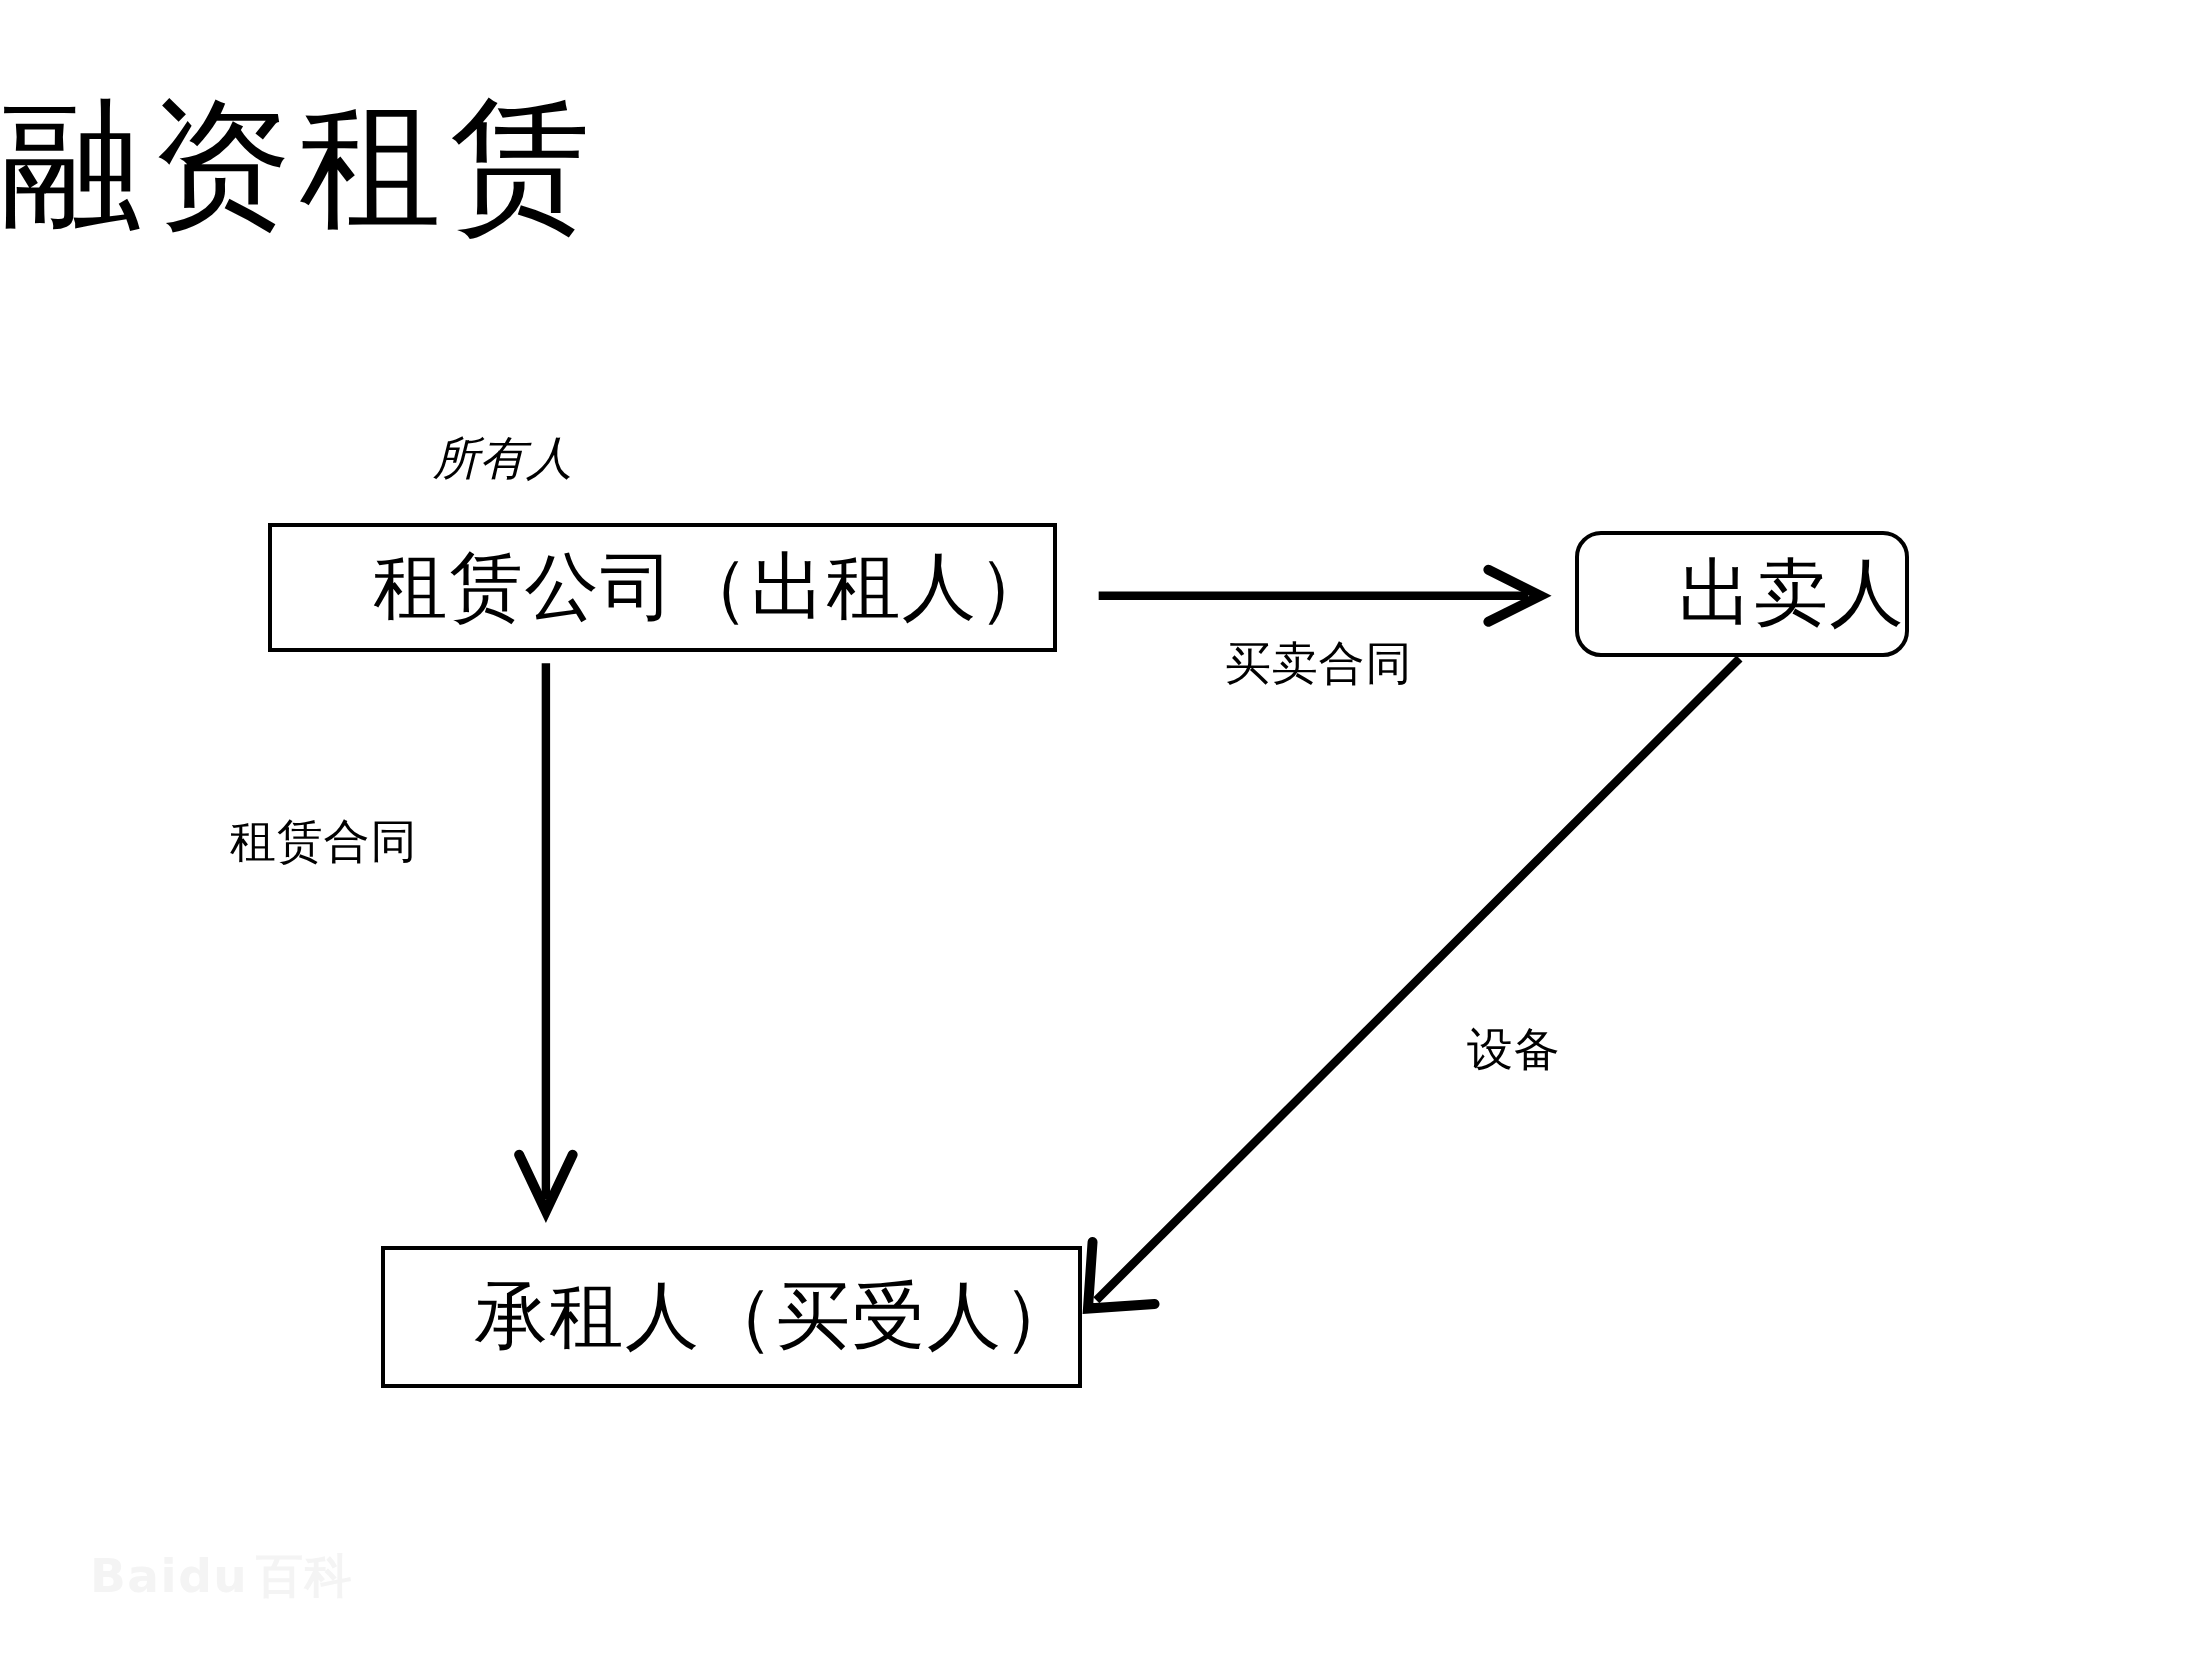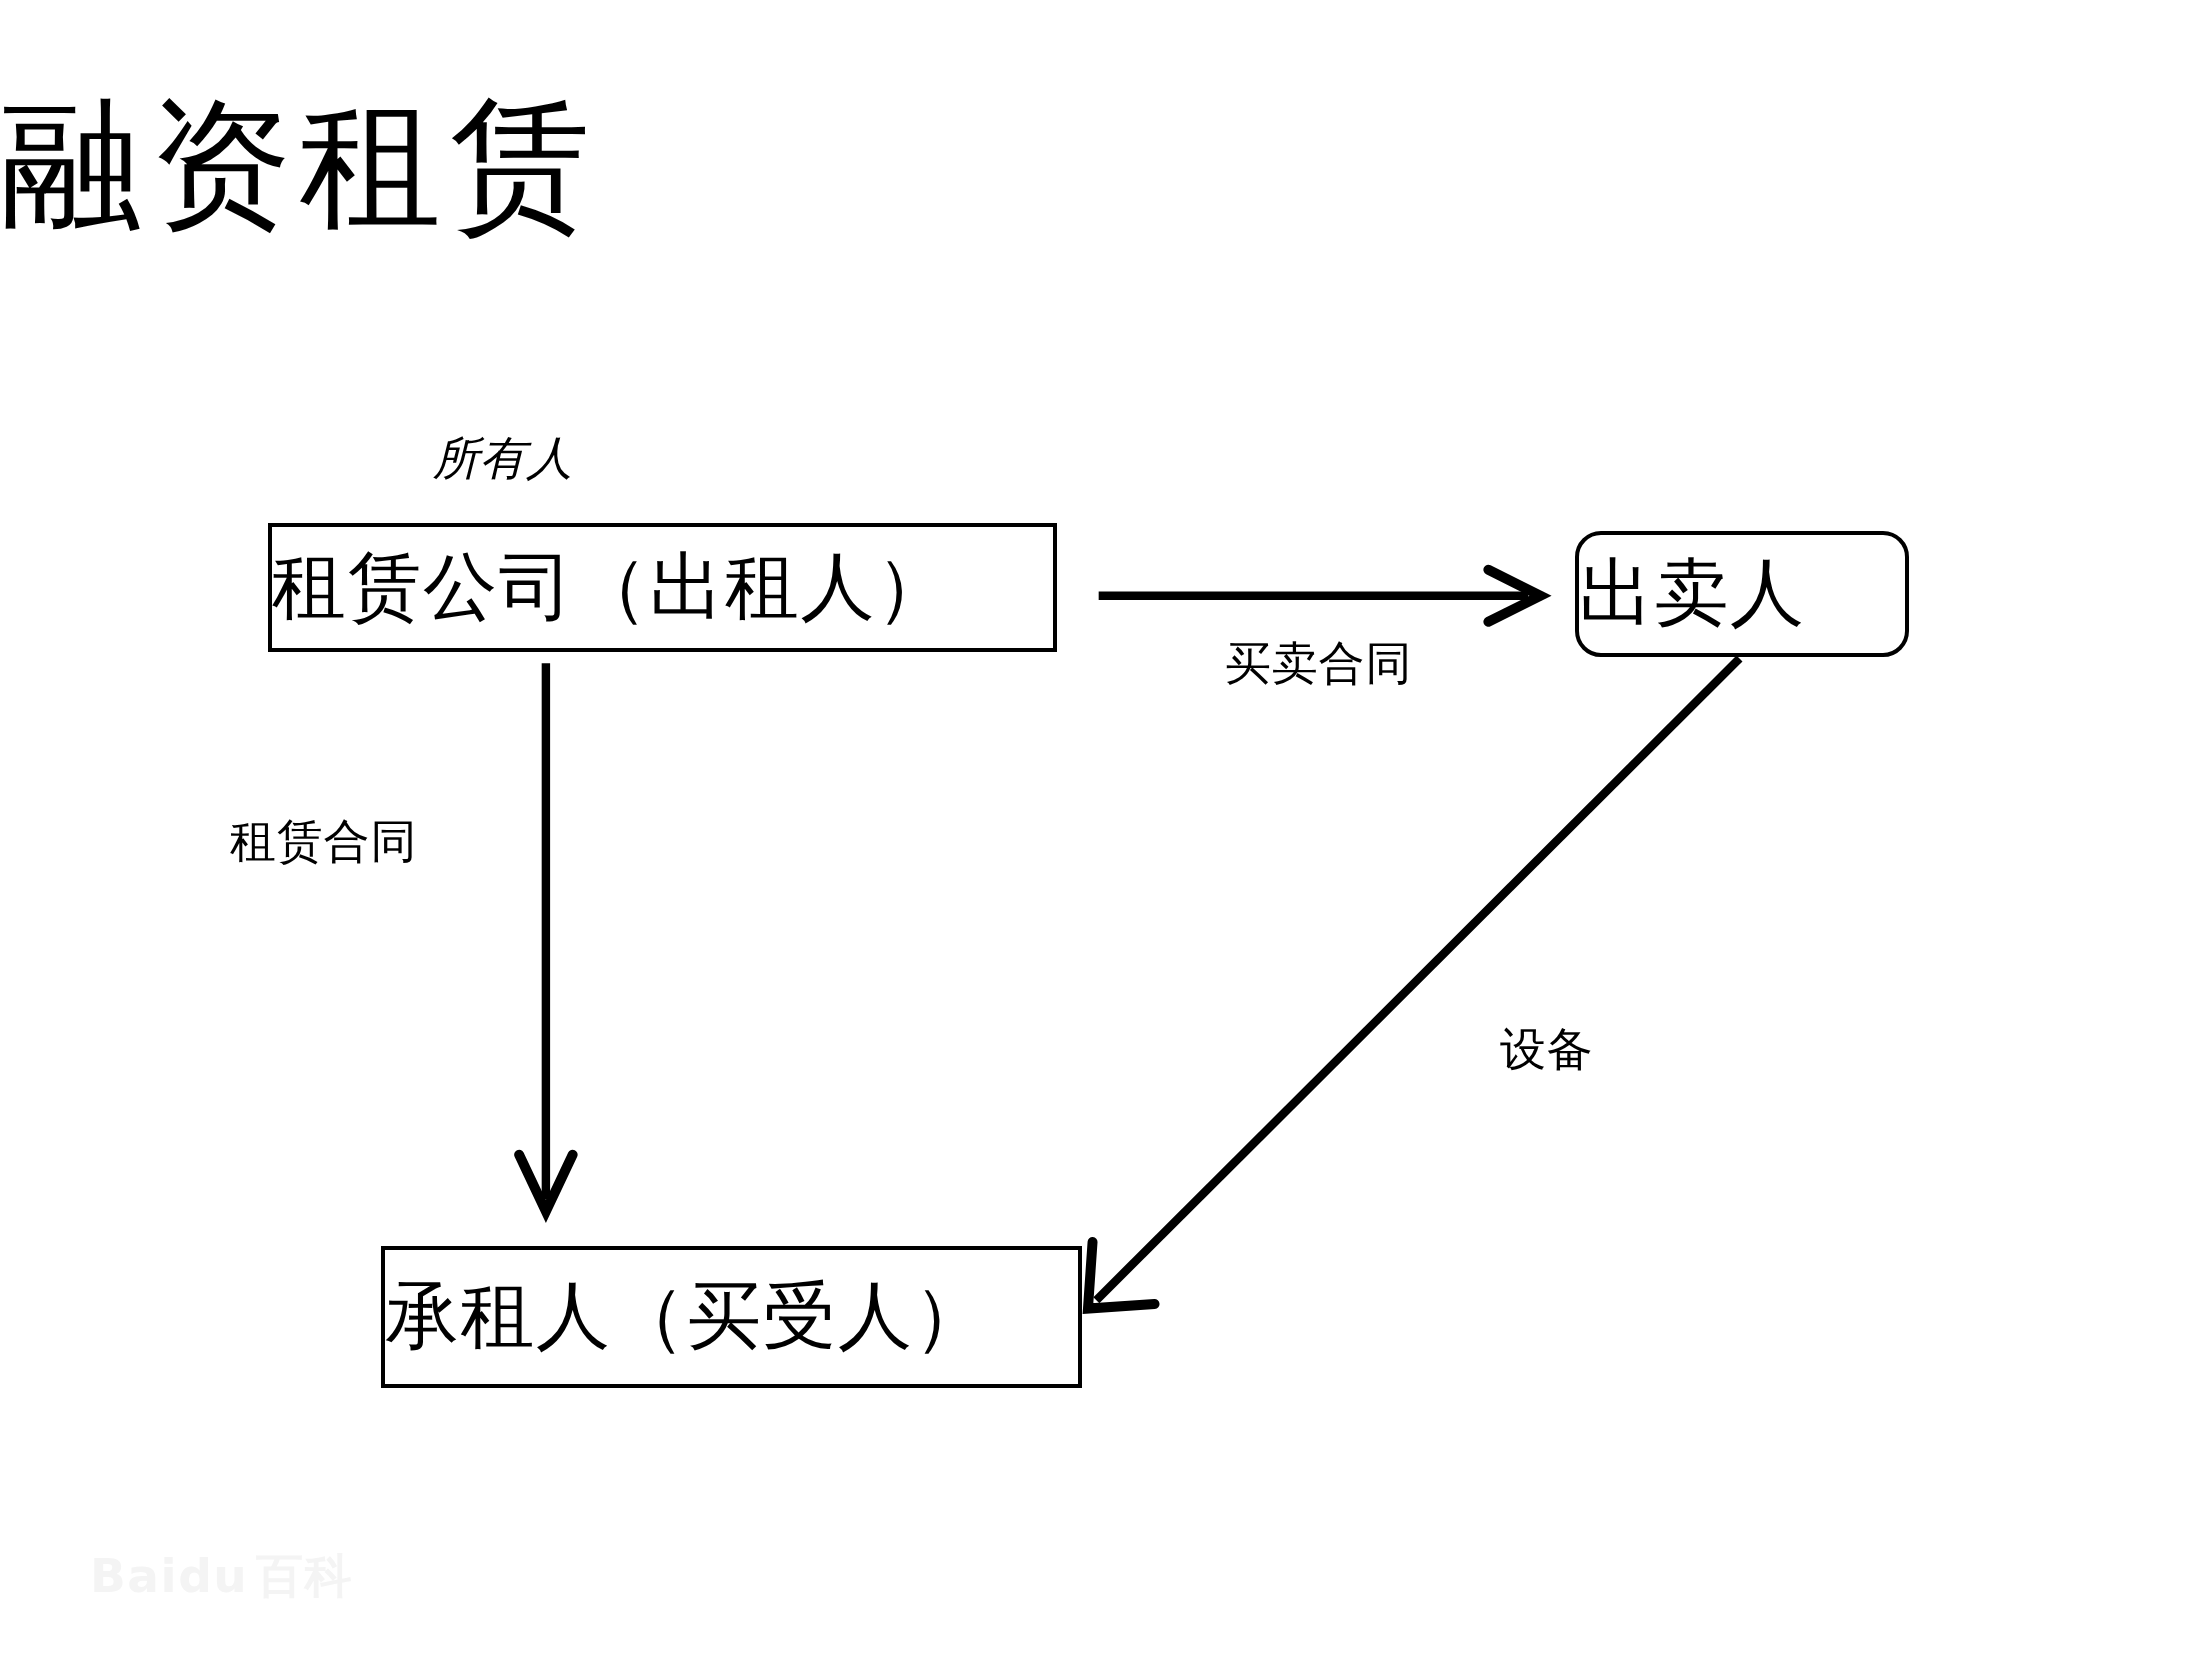--- a/index.html
+++ b/index.html
@@ -40,21 +40,21 @@
   }
 
   
   .node-box {
     position: absolute;
     box-sizing: border-box;
     border: 4.6px solid #000000;
     background: #ffffff;
     display: flex;
     align-items: center;
-    justify-content: flex-start;
+    justify-content: flex-end;
     white-space: nowrap;
   }
   .node-box .node-label {
     font-size: 74px;
     line-height: 1;
     letter-spacing: 1.5px;
     font-weight: 400;
     display: block;
     transform: translateY(-2.3px);
   }
@@ -69,21 +69,21 @@
     white-space: nowrap;
     font-size: 46px;
     line-height: 1.28;
     letter-spacing: 0.8px;
     font-weight: 400;
   }
 
   #annot-owner            { left: 433px;  top: 429px; font-style: italic; }
   #annot-sales-contract   { left: 1225px; top: 634px; }
   #annot-lease-contract   { left: 230px;  top: 812px; }
-  #annot-equipment        { left: 1500px; top: 1020px; }
+  #annot-equipment        { left: 1467px; top: 1020px; }
 
   .caption-block {
     position: absolute;
     left: 426px;
     top: 1414px;
     white-space: nowrap;
     font-size: 47px;
     line-height: 1.32;
     letter-spacing: 0.8px;
   }

